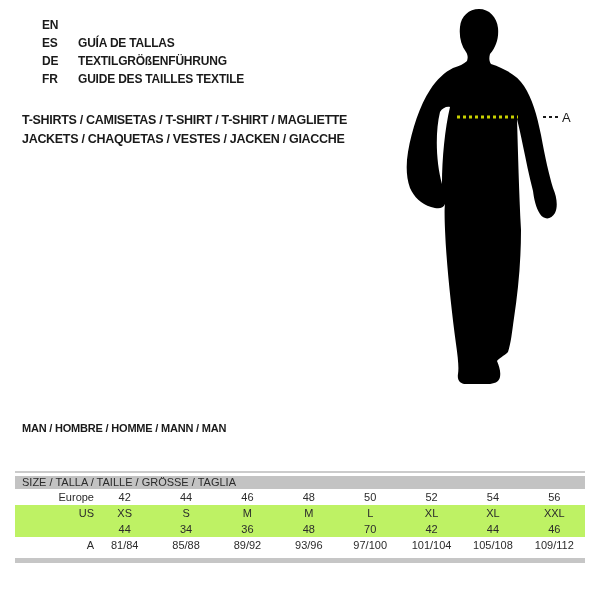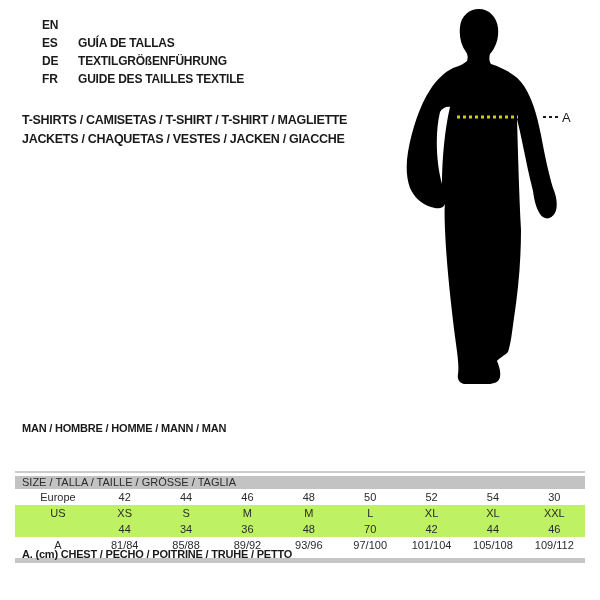--- a/index.html
+++ b/index.html
@@ -19,21 +19,21 @@
   
   .man-label{position:absolute;left:22px;top:422px;font-size:11px;font-weight:700;letter-spacing:-0.2px;}
   
   .tbl{position:absolute;left:15px;top:443px;width:570px;font-size:11px;margin-top:28px;}
   .tbl-topline{height:2px;background:#cbcbcb;margin-bottom:3px;}
   .tbl-header{height:13px;line-height:13px;background:#c3c3c3;padding-left:7px;color:#2b2b2b;}
   .tbl-row{display:flex;height:16px;line-height:16px;}
   .tbl-row.shaded{background:#bef264;}
   .tbl-row.tall{height:19px;line-height:17px;}
   .cell{flex:1;text-align:center;color:#2b2b2b;}
-  .cell.label{flex:0 0 72px;text-align:center;padding-left:7px;}
+  .cell.label{flex:0 0 72px;text-align:right;padding-left:7px;}
   .tbl-bottomline{height:5px;background:#c6c6c6;margin-top:2px;}
   
   .footnote{position:absolute;left:22px;top:548px;font-size:11px;font-weight:700;letter-spacing:-0.2px;}
 </style>
 </head>
 <body>
 
 <div class="page">
 
   <div class="lang-list">
@@ -112,21 +112,21 @@
 
     <div class="tbl-row">
       <div class="cell label">Europe</div>
       <div class="cell">42</div>
       <div class="cell">44</div>
       <div class="cell">46</div>
       <div class="cell">48</div>
       <div class="cell">50</div>
       <div class="cell">52</div>
       <div class="cell">54</div>
-      <div class="cell">30</div>
+      <div class="cell">56</div>
     </div>
 
     <div class="tbl-row shaded">
       <div class="cell label">US</div>
       <div class="cell">XS</div>
       <div class="cell">S</div>
       <div class="cell">M</div>
       <div class="cell">M</div>
       <div class="cell">L</div>
       <div class="cell">XL</div>
@@ -154,15 +154,14 @@
       <div class="cell">93/96</div>
       <div class="cell">97/100</div>
       <div class="cell">101/104</div>
       <div class="cell">105/108</div>
       <div class="cell">109/112</div>
     </div>
 
     <div class="tbl-bottomline"></div>
   </div>
 
-  <div class="footnote">A. (cm) CHEST / PECHO / POITRINE / TRUHE / PETTO</div>
 
 </div>
 
 </body></html>

